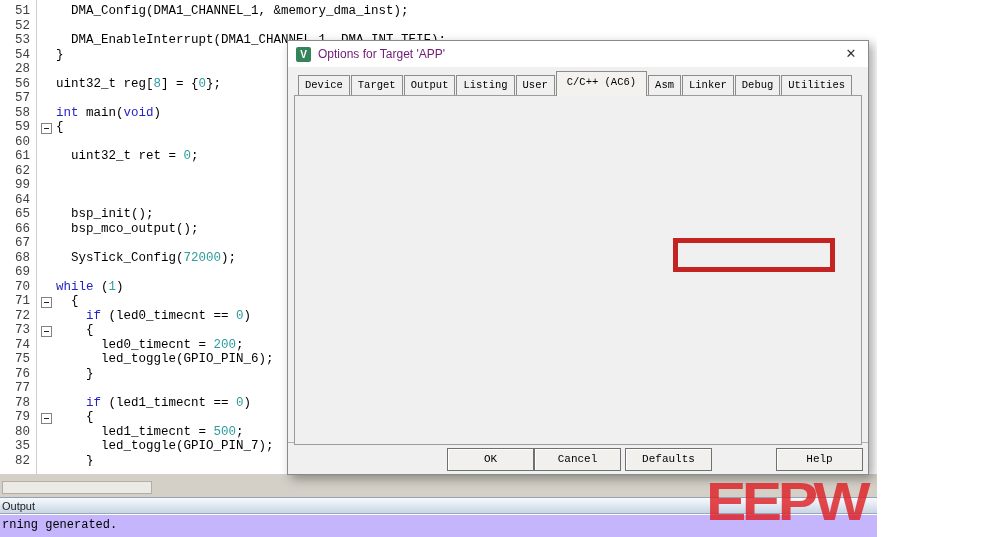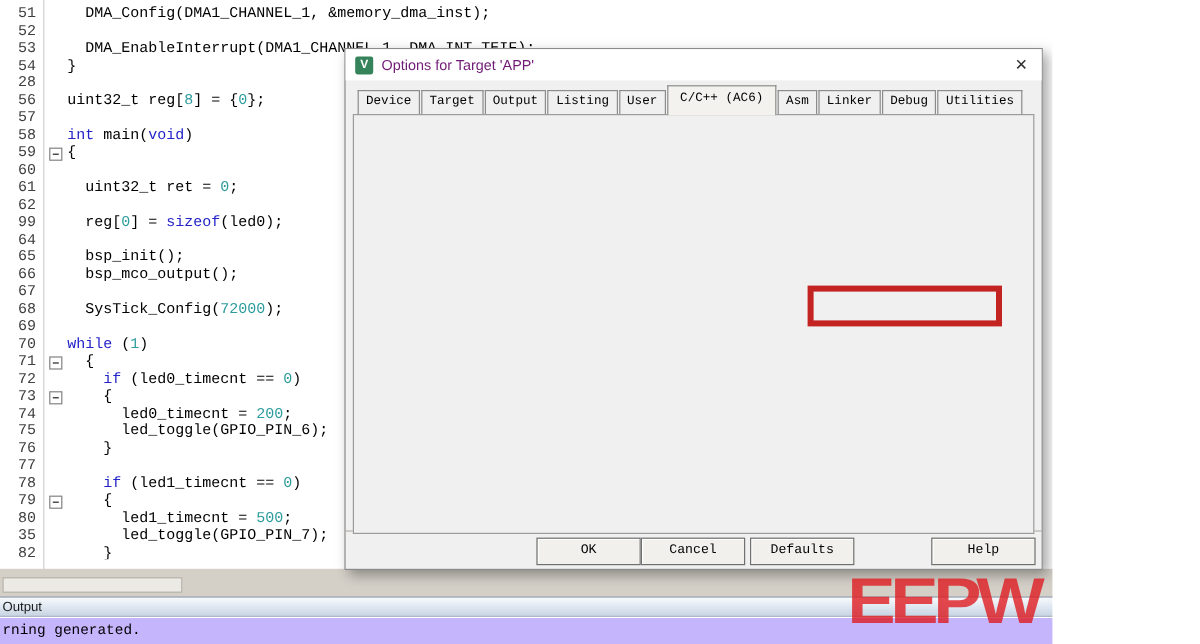--- a/index.html
+++ b/index.html
@@ -172,21 +172,20 @@
           <span class="codetext"><span>  uint32_t ret = </span><span class="seg-n">0</span><span>;</span></span>
         </div>
         <div class="code-row">
           <span class="ln">62</span>
           <span class="fold"></span>
           <span class="codetext"></span>
         </div>
         <div class="code-row">
           <span class="ln">99</span>
           <span class="fold"></span>
-          <span class="codetext"><span>  reg[</span><span class="seg-n">0</span><span>] = </span><span class="seg-k">sizeof</span><span>(led0);</span></span>
         </div>
         <div class="code-row">
           <span class="ln">64</span>
           <span class="fold"></span>
           <span class="codetext"></span>
         </div>
         <div class="code-row">
           <span class="ln">65</span>
           <span class="fold"></span>
           <span class="codetext"><span>  bsp_init();</span></span>

